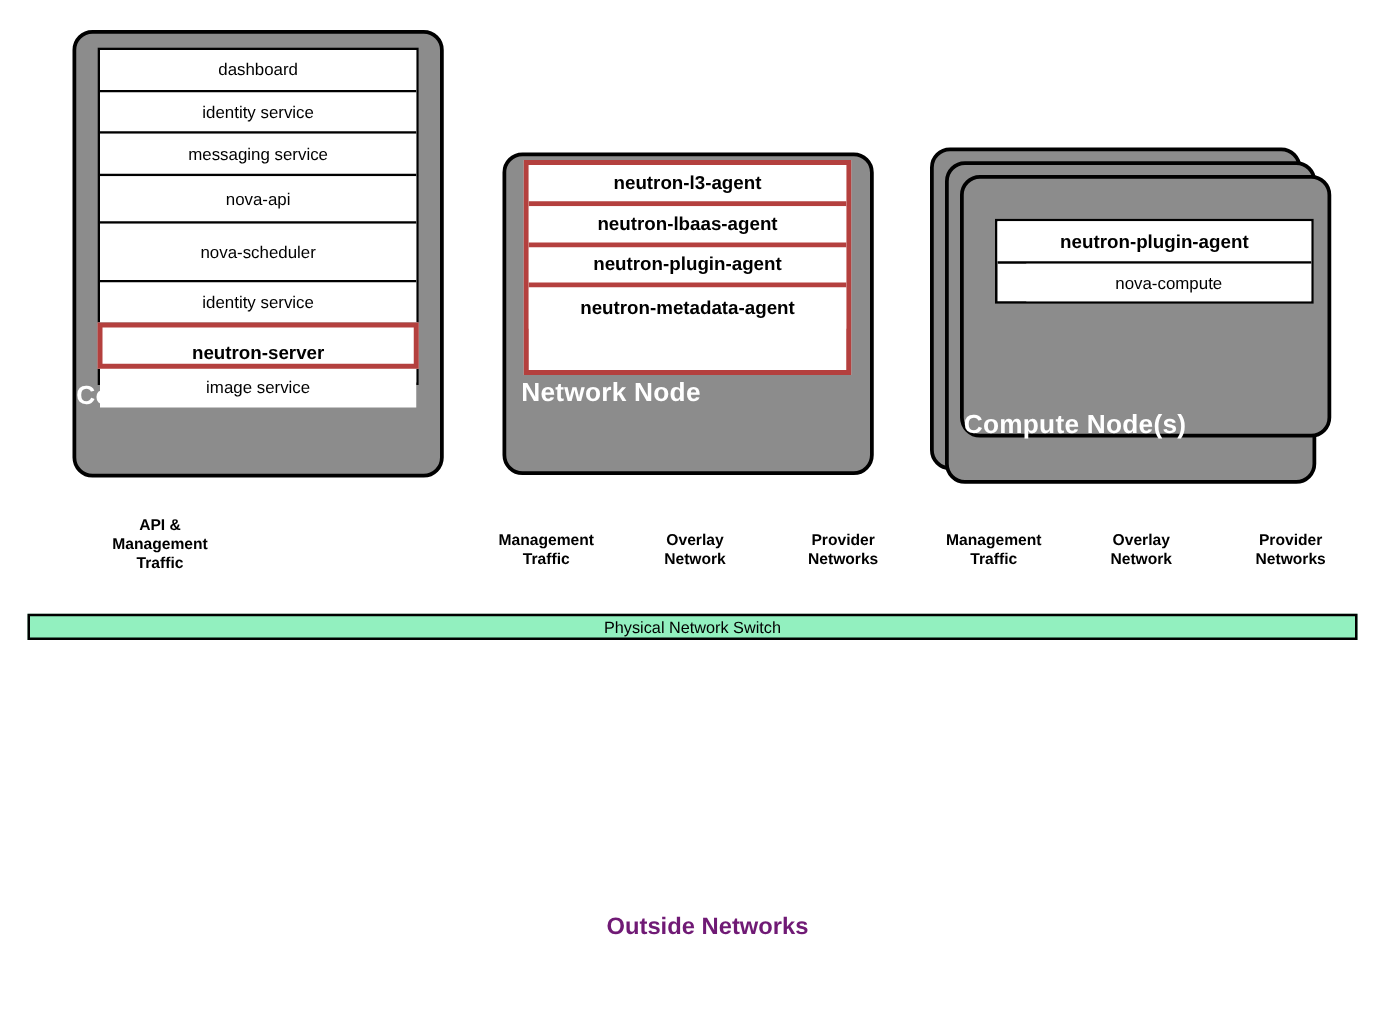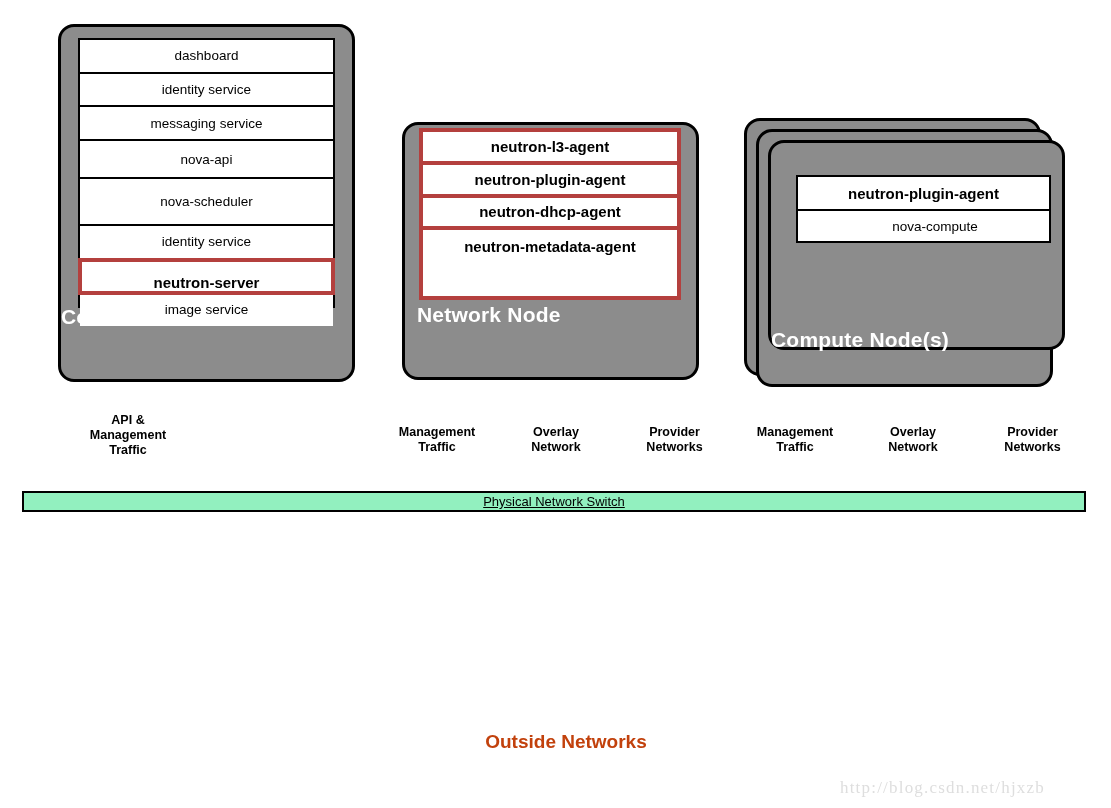--- a/index.html
+++ b/index.html
@@ -34,25 +34,25 @@
   .svc.redsep{border-bottom:4px solid #b4403e;}
   .svc.redsep:last-child{border-bottom:none;}
 
   
   .conn-label{position:absolute;text-align:center;font-size:12.5px;font-weight:bold;
        color:#000;line-height:15px;z-index:4;}
 
   
   #switch-bar{position:absolute;z-index:5;background:#92f0bf;border:2px solid #000;
        box-sizing:border-box;display:flex;align-items:center;justify-content:center;}
-  #switch-bar span{font-size:13px;color:#000;text-decoration:underline;}
+  #switch-bar span{font-size:13px;color:#000;}
 
   
   #cloud-label{position:absolute;z-index:7;text-align:center;font-weight:bold;
-       font-size:19px;color:#c2410c;}
+       font-size:19px;color:#701a75;}
 
   
   #watermark{position:absolute;z-index:8;color:#dedede;font-size:17px;
        font-family:"Liberation Serif","DejaVu Serif",serif;letter-spacing:1.2px;}
 </style>
 </head>
 <body>
 
 <div id="canvas">
 
@@ -110,24 +110,24 @@
 
   
   <div class="node" style="left:402px;top:122px;width:297px;height:258px;">
     <div class="node-title" style="top:178px;margin-left:12px;">Network Node</div>
   </div>
   <div class="svc-stack hl" style="left:419px;top:128px;width:262px;height:172px;z-index:4;">
     <div class="svc bold redsep" style="height:32.8px;">
         <span>neutron-l3-agent</span>
       </div>
     <div class="svc bold redsep" style="height:32.8px;">
+        <span>neutron-lbaas-agent</span>
+      </div>
+    <div class="svc bold redsep" style="height:32.8px;">
         <span>neutron-plugin-agent</span>
-      </div>
-    <div class="svc bold redsep" style="height:32.8px;">
-        <span>neutron-dhcp-agent</span>
       </div>
     <div class="svc bold" style="height:32.8px;">
         <span>neutron-metadata-agent</span>
       </div>
   </div>
 
   
   <div class="node-ghost" style="left:744px;top:118px;width:297px;height:258px;"></div>
   <div class="node-ghost" style="left:756px;top:129px;width:297px;height:258px;z-index:2;"></div>
   <div class="node" style="left:768px;top:140px;width:297px;height:210px;">
@@ -217,15 +217,14 @@
           C 599,781 572,781 563,769
           C 549,781 523,776 519,760
           C 500,762 484,748 490,733
           C 476,727 477,710 492,707
           Z" fill="#ffffff" stroke="#000000" stroke-width="2.6" stroke-linejoin="round"></path>
     </g>
   </svg>
   <div id="cloud-label" style="left:466px;top:731px;width:200px;">Outside Networks</div>
 
   
-  <div id="watermark" style="left:840px;top:778px;">http://blog.csdn.net/hjxzb</div>
 
 </div>
 
 </body></html>

